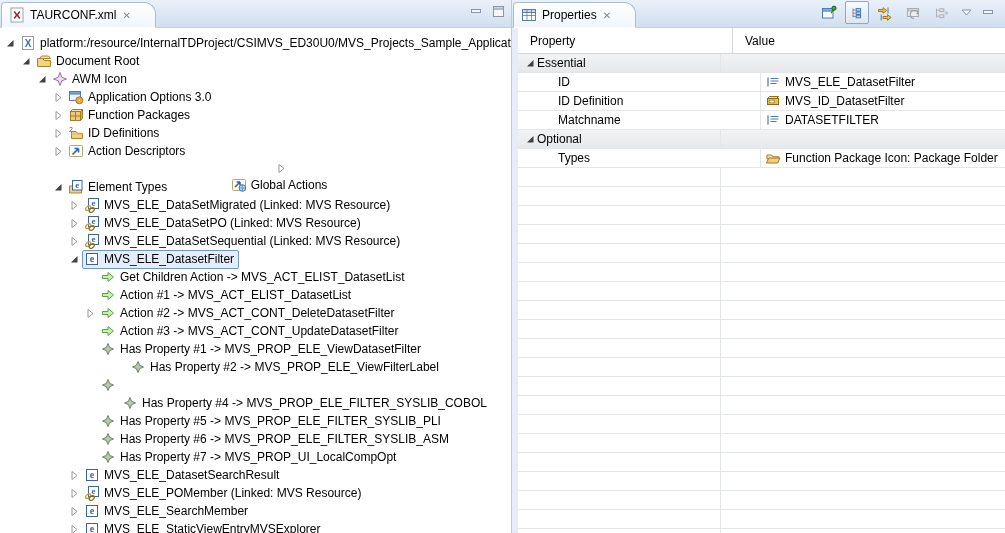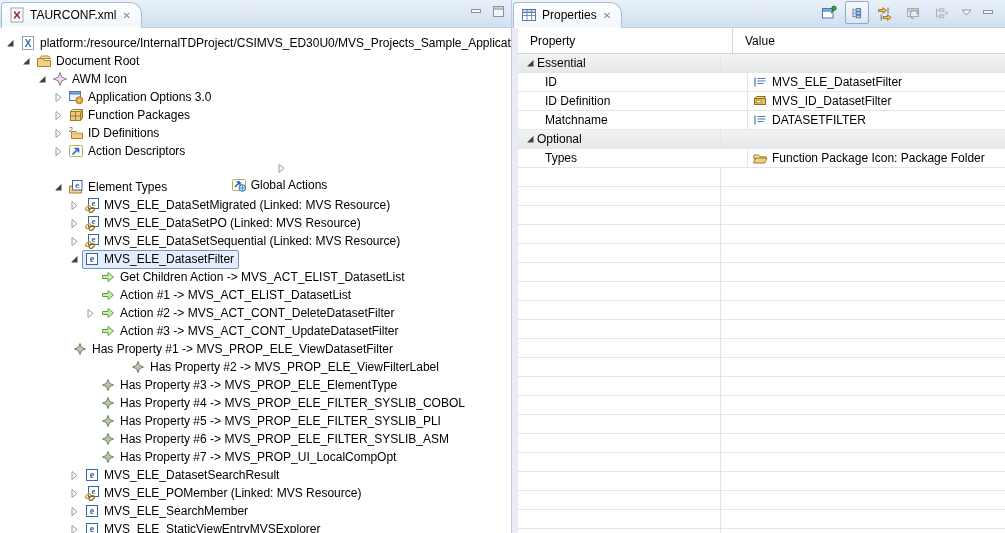--- a/index.html
+++ b/index.html
@@ -12,21 +12,21 @@
 
   
   .tab-strip{
     height:27px;flex:0 0 27px;
     background:linear-gradient(#eaf1fa,#d0dff0);
     border-bottom:1px solid #c2d2e6;
     display:flex;align-items:flex-end;position:relative;
   }
   .tab{
     height:24px;display:flex;align-items:center;gap:5px;
-    padding:0 9px 0 7px;margin-left:1px;margin-bottom:-1px;
+    padding:0 23px 0 7px;margin-left:1px;margin-bottom:-1px;
     background:linear-gradient(#ffffff,#f1f6fc);
     border:1px solid #a9bed4;border-bottom:1px solid #fdfdfe;
     border-radius:4px 12px 0 0;position:relative;z-index:2;
     white-space:nowrap;
   }
   .tab-label{padding-bottom:1px;}
   .tab-close{color:#7d8890;font-size:10px;padding:0 1px;cursor:default;}
   .icon{width:16px;height:16px;flex:0 0 16px;display:inline-block;}
   .icon svg{display:block;}
 
@@ -57,21 +57,21 @@
   .tbtn.small{width:16px;}
   .props-body{flex:1;background:#fff;border-left:6px solid #e9ecf8;overflow:hidden;display:flex;flex-direction:column;}
   .props-header{height:25px;flex:0 0 25px;display:flex;align-items:center;border-bottom:1px solid #d4d8dc;}
   .ph-cell{padding-left:12px;}
   .ph-property{width:202px;flex:0 0 202px;}
   .ph-value{flex:1;border-left:1px solid #d4d8dc;align-self:stretch;display:flex;align-items:center;}
   .prop-row{height:18px;flex:0 0 18px;display:flex;align-items:stretch;border-bottom:1px solid #e4e7ea;}
   .prop-row.category{background:linear-gradient(#f2f3f4,#e6e8ea);}
   .cell-name{width:202px;flex:0 0 202px;display:flex;align-items:center;}
   .cell-name .cat-toggle{width:14px;margin-left:5px;display:flex;align-items:center;justify-content:center;}
-  .cell-name.indented{padding-left:27px;text-align:center;}
+  .cell-name.indented{padding-left:40px;text-align:center;}
   .cell-value{flex:1;border-left:1px solid #e4e7ea;display:flex;align-items:center;gap:4px;padding-left:4px;min-width:0;white-space:nowrap;overflow:hidden;}
 </style>
 </head>
 <body>
 
 <div class="workbench">
 
   <div class="editor-pane">
     <div class="tab-strip">
       <div class="tab">
@@ -362,21 +362,21 @@
           <span class="toggle"></span>
           <span class="row-content">
             <span class="icon">
               <svg width="16" height="16" viewBox="0 0 16 16">
                 <path d="M2.5 6.5 h5.5 v-3 l5.5 4.5 -5.5 4.5 v-3 H2.5 z" fill="#c9f0b4" stroke="#57a33e" stroke-linejoin="round"></path>
               </svg>
             </span>
             <span class="tree-label">Action #3  -&gt; MVS_ACT_CONT_UpdateDatasetFilter</span>
           </span>
         </div>
-        <div class="tree-row" style="padding-left: 54px;">
+        <div class="tree-row" style="padding-left: 82px;">
           <span class="toggle"></span>
           <span class="row-content">
             <span class="icon">
               <svg width="16" height="16" viewBox="0 0 16 16">
                 <polygon points="8,2.5 9.6,6.4 13.5,8 9.6,9.6 8,13.5 6.4,9.6 2.5,8 6.4,6.4" fill="#b9c9ad" stroke="#6f8266"></polygon>
               </svg>
             </span>
             <span class="tree-label">Has Property #1 -&gt; MVS_PROP_ELE_ViewDatasetFilter</span>
           </span>
         </div>
@@ -392,24 +392,23 @@
           </span>
         </div>
         <div class="tree-row" style="padding-left: 82px;">
           <span class="toggle"></span>
           <span class="row-content">
             <span class="icon">
               <svg width="16" height="16" viewBox="0 0 16 16">
                 <polygon points="8,2.5 9.6,6.4 13.5,8 9.6,9.6 8,13.5 6.4,9.6 2.5,8 6.4,6.4" fill="#b9c9ad" stroke="#6f8266"></polygon>
               </svg>
             </span>
-            <span class="tree-label">Has Property #3 -&gt; MVS_PROP_ELE_ElementType</span>
-          </span>
-        </div>
-        <div class="tree-row" style="padding-left: 82px;">
+          </span>
+        </div>
+        <div class="tree-row" style="padding-left: 60px; gap: 44px;">
           <span class="toggle"></span>
           <span class="row-content">
             <span class="icon">
               <svg width="16" height="16" viewBox="0 0 16 16">
                 <polygon points="8,2.5 9.6,6.4 13.5,8 9.6,9.6 8,13.5 6.4,9.6 2.5,8 6.4,6.4" fill="#b9c9ad" stroke="#6f8266"></polygon>
               </svg>
             </span>
             <span class="tree-label">Has Property #4 -&gt; MVS_PROP_ELE_FILTER_SYSLIB_COBOL</span>
           </span>
         </div>

